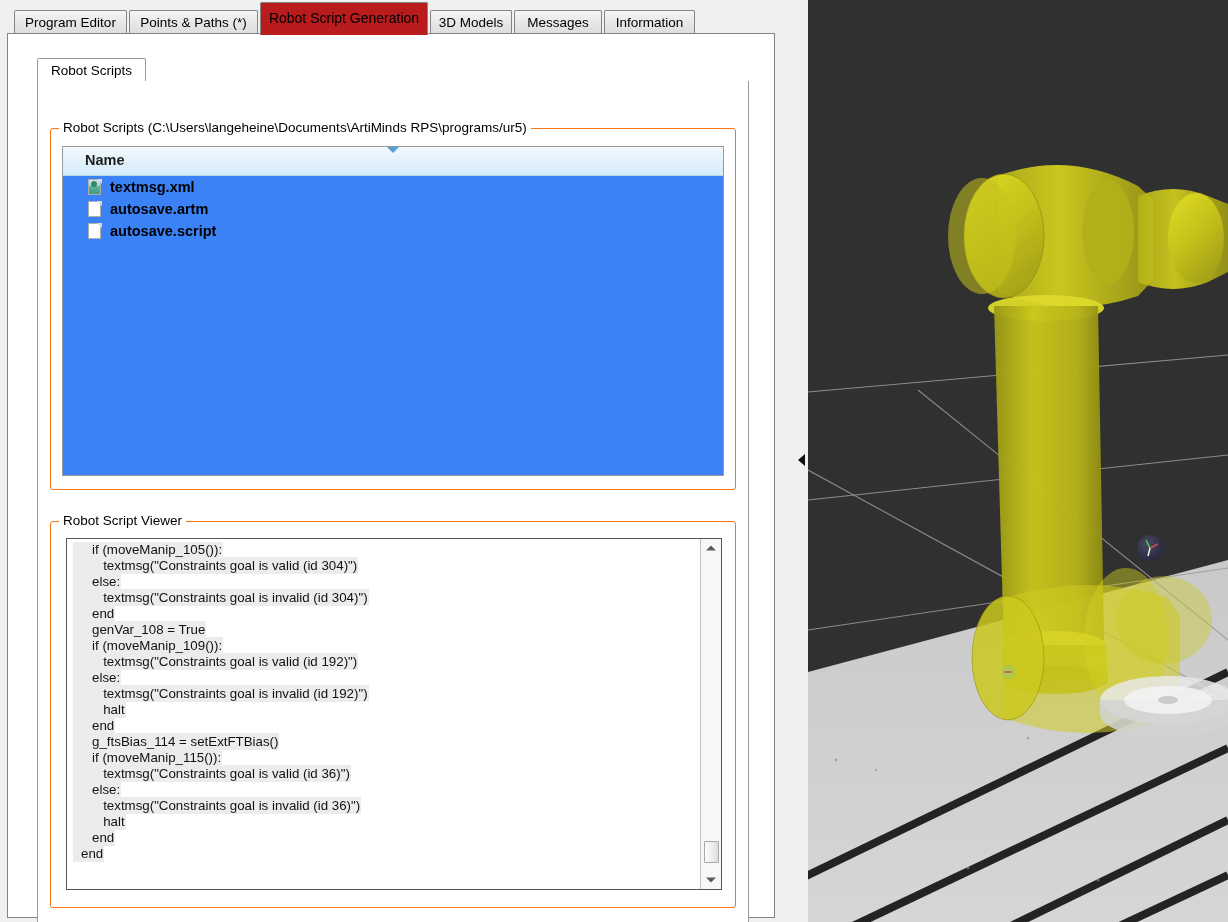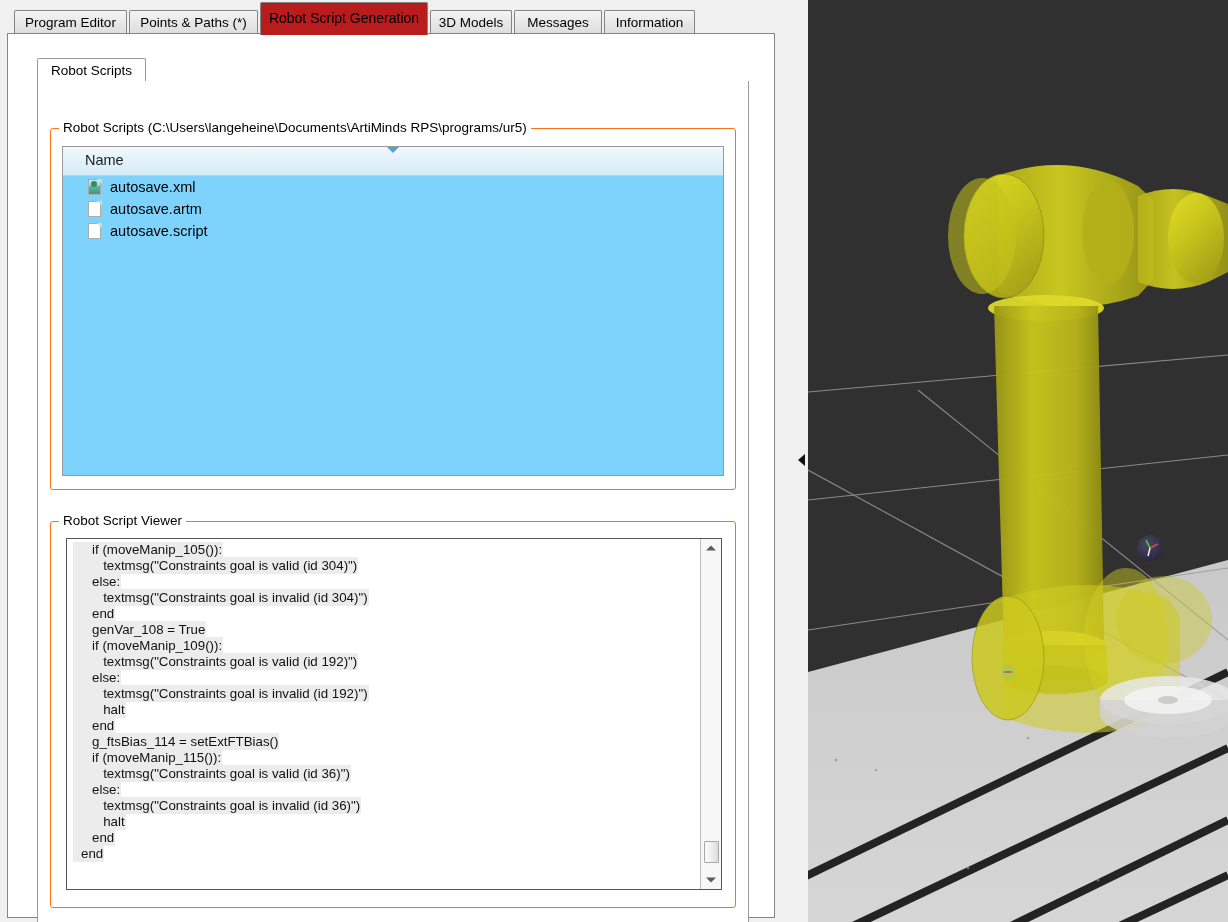--- a/index.html
+++ b/index.html
@@ -135,22 +135,23 @@
     width: 686px; height: 387px;
   }
 
   
   #file-table {
     position: absolute;
     left: 11px; top: 17px;
     width: 662px; height: 330px;
     box-sizing: border-box;
     border: 1px solid #9a9a9a;
-    background: #7dd3fc;
+    background: #3b82f6;
     overflow: hidden;
+    font-weight: bold;
   }
   #table-head {
     position: relative;
     height: 29px;
     box-sizing: border-box;
     background: linear-gradient(to bottom, #f2f9fd 0%, #e3f2fb 45%, #d6ecf8 100%);
     border-bottom: 1px solid #b6d6e8;
   }
   #table-head .head-label {
     position: absolute;
@@ -380,21 +381,21 @@
               <div class="head-label">Name</div>
             </div>
 
             <div class="file-row">
               <div class="file-icon xml">
                 <div class="page"></div>
                 <div class="badge"></div>
                 <div class="dot"></div>
                 <div class="fold"></div>
               </div>
-              <div class="file-name">autosave.xml</div>
+              <div class="file-name">textmsg.xml</div>
             </div>
 
             <div class="file-row">
               <div class="file-icon">
                 <div class="page"></div>
                 <div class="fold"></div>
               </div>
               <div class="file-name">autosave.artm</div>
             </div>
 

